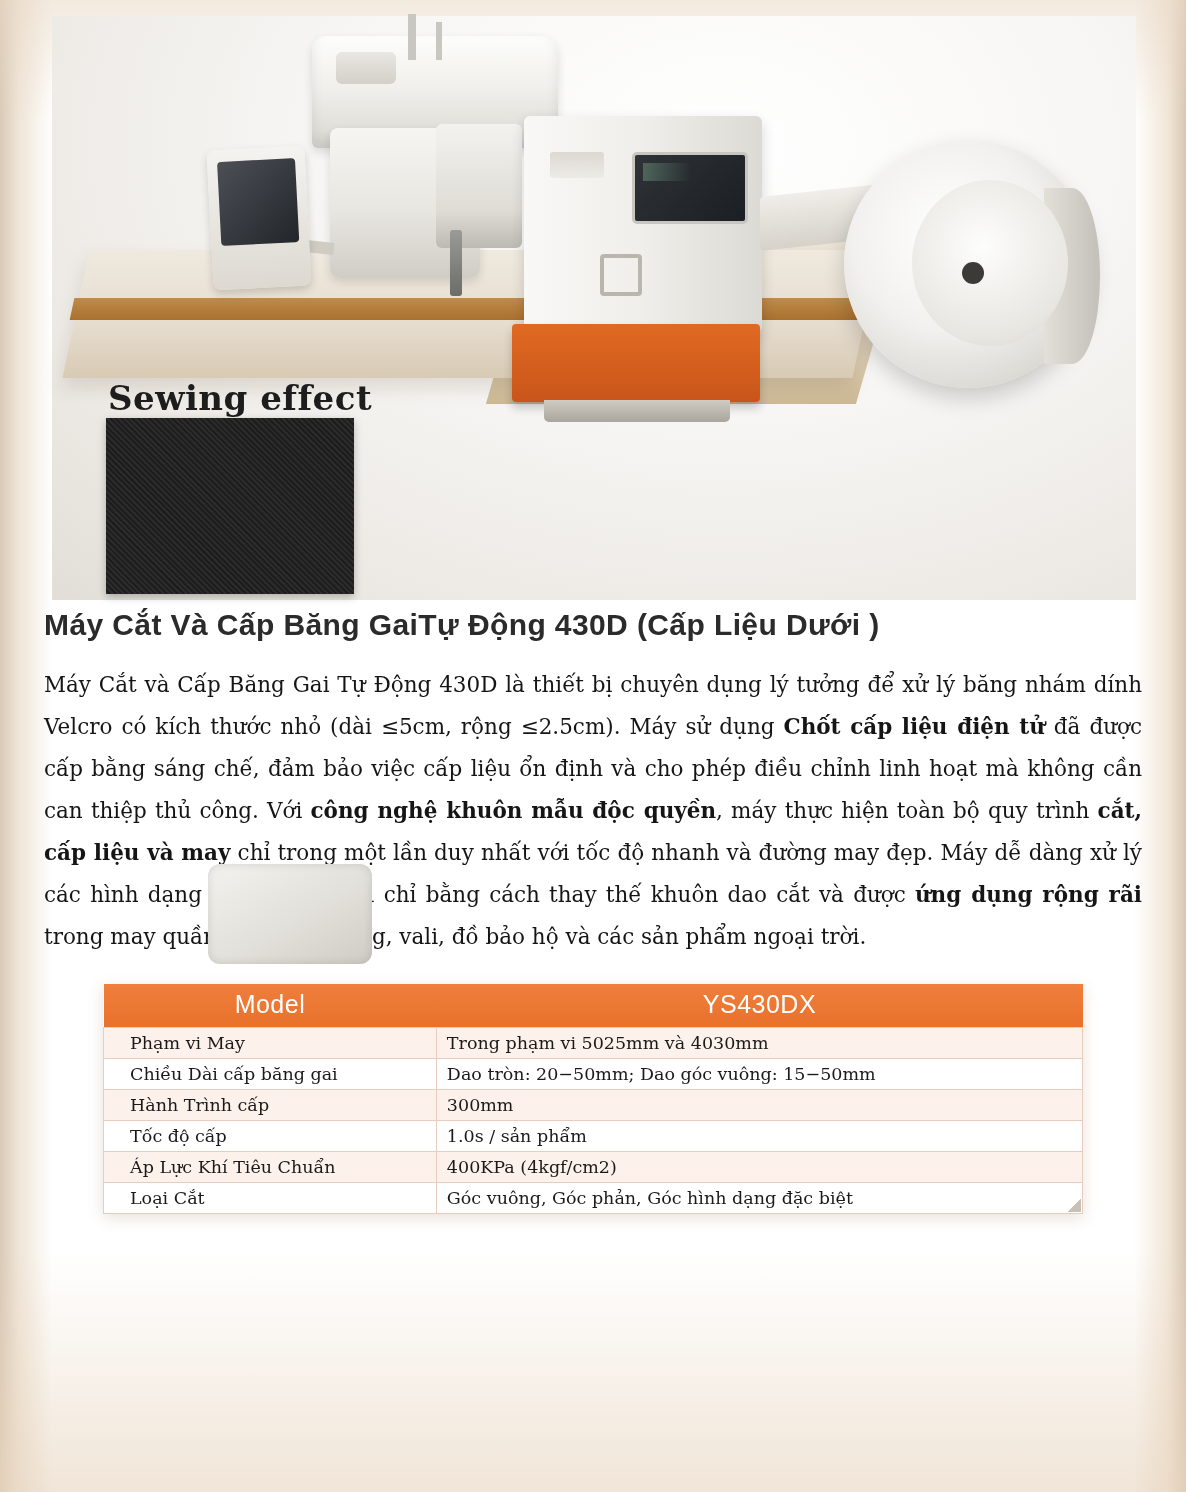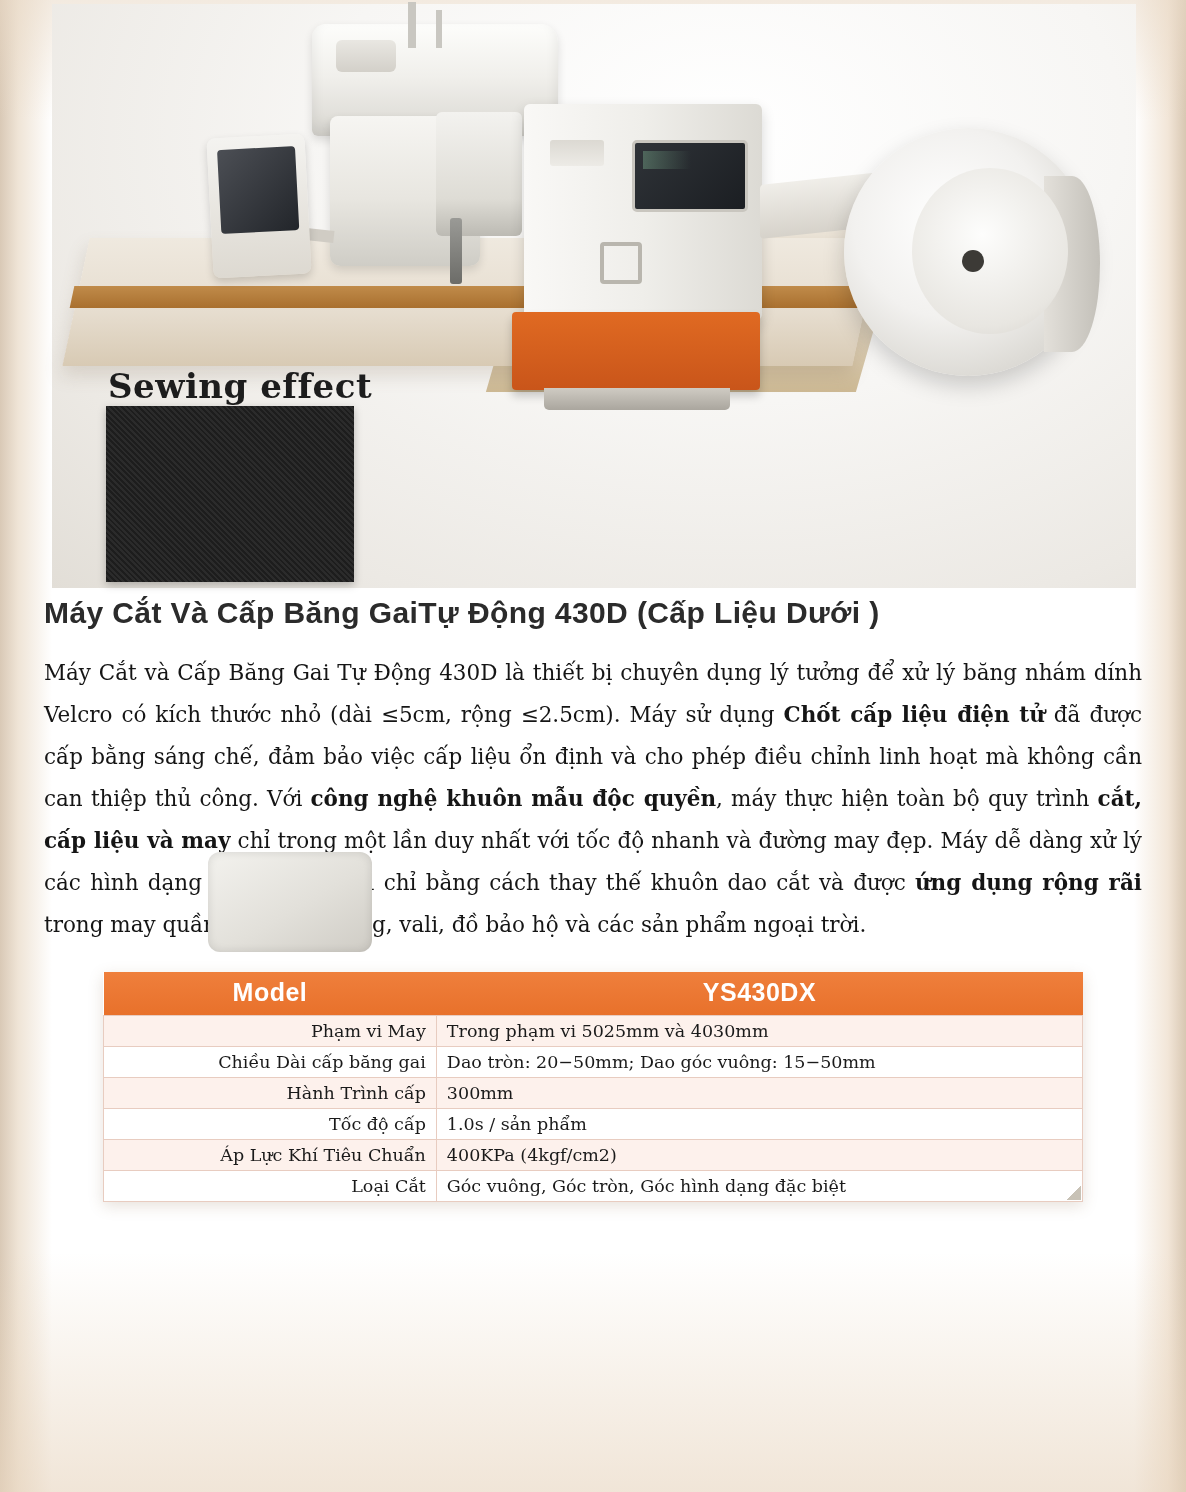--- a/index.html
+++ b/index.html
@@ -35,21 +35,21 @@
     content: "";
     position: absolute;
     left: 0; right: 0; bottom: 0; height: 240px;
     background: linear-gradient(to top, #e7d4bd 0%, rgba(255,255,255,0) 100%);
     opacity: .6;
   }
 
   .content {
     position: relative;
     z-index: 3;
-    padding: 0 44px;
+    padding: 12px 44px;
   }
 
   
   .hero {
     position: relative;
     height: 588px;
     margin: 0 auto;
     width: 1100px;
   }
 
@@ -310,34 +310,34 @@
     border-collapse: collapse;
     font-family: "DejaVu Serif", serif;
     font-size: 17.5px;
     color: #1a1a1a;
     background: #fff;
   }
   table.spec th {
     background: linear-gradient(to bottom, #ef7f3c, #e8712b);
     color: #ffffff;
     font-family: "Liberation Sans", sans-serif;
-    font-weight: 700;
+    font-weight: 400;
     font-size: 25px;
     padding: 6px 0 8px;
     text-align: center;
     letter-spacing: .5px;
   }
   table.spec th.th-model { width: 34%; }
   table.spec td {
     padding: 5px 10px;
     border: 1px solid #e8ccc0;
   }
   table.spec td.k {
     width: 34%;
-    text-align: right;
+    text-align: left;
     padding-left: 26px;
   }
   table.spec td.v {
     text-align: left;
   }
   table.spec tr:nth-child(odd) td { background: #fdf1ec; }
   table.spec tr:nth-child(even) td { background: #ffffff; }
   .spec-wrap { position: relative; }
   .spec-wrap:after {
     content: "";
@@ -421,20 +421,20 @@
             <tr>
               <td class="k">Tốc độ cấp</td>
               <td class="v">1.0s / sản phẩm</td>
             </tr>
             <tr>
               <td class="k">Áp Lực Khí Tiêu Chuẩn</td>
               <td class="v">400KPa (4kgf/cm2)</td>
             </tr>
             <tr>
               <td class="k">Loại Cắt</td>
-              <td class="v">Góc vuông, Góc tròn, Góc hình dạng đặc biệt</td>
+              <td class="v">Góc vuông, Góc phản, Góc hình dạng đặc biệt</td>
             </tr>
           </tbody>
       </table>
     </div>
 
   </div>
 </div>
 
 </body></html>

